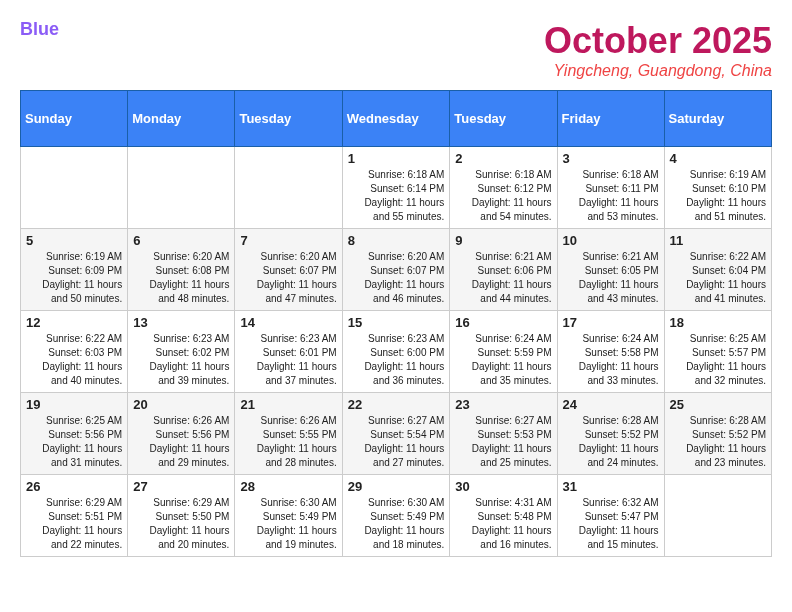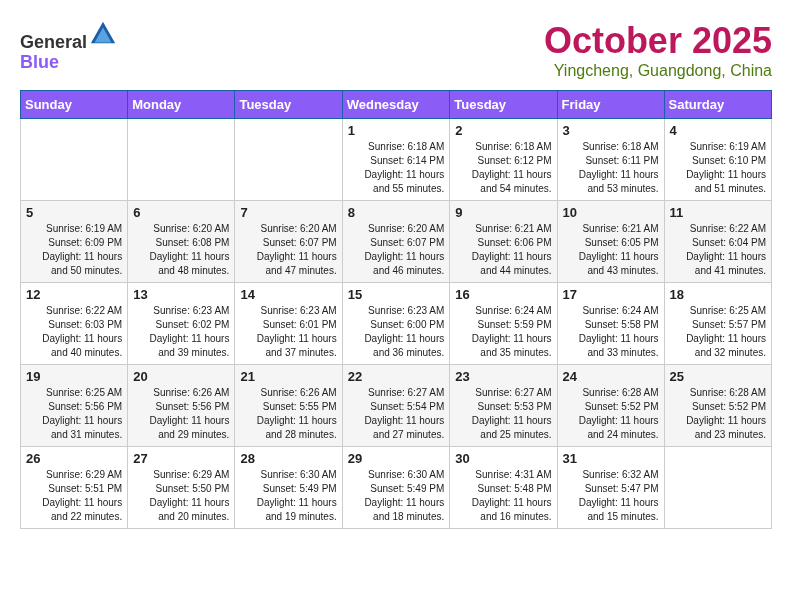--- a/index.html
+++ b/index.html
@@ -35,33 +35,34 @@
     .title-block {
       text-align: right;
     }
     .month-title {
       font-size: 36px;
       font-weight: bold;
       color: #be185d;
     }
     .location {
       font-size: 16px;
-      color: #4d7c0f;
+      color: #ef4444;
+      font-style: italic;
     }
     .calendar {
       width: 100%;
       border-collapse: collapse;
       border: 1px solid #ccc;
     }
     .calendar th {
-      background: #8b5cf6;
+      background: #3b82f6;
       color: #fff;
       font-size: 13px;
       font-weight: bold;
-      padding: 6px 4px;
+      padding: 20px 4px;
       text-align: left;
       border: 1px solid #1a5fa8;
     }
     .calendar td {
       vertical-align: top;
       border: 1px solid #ccc;
       padding: 4px 5px;
       width: 108px;
       min-height: 80px;
       font-size: 10.5px;
@@ -84,26 +85,20 @@
       text-align: right;
     }
     .empty { background: #fff !important; }
   </style>
 </head>
 <body>
 
 <div class="header">
   <div class="logo">
     <div>
-      <div class="logo-text">
-        <span class="logo-general">General</span><svg class="logo-icon" viewBox="0 0 30 30">
-            <polygon points="15,2 28,25 2,25" fill="#1a5fa8"></polygon>
-            <polygon points="15,8 24,24 6,24" fill="#5ba3e0"></polygon>
-          </svg>
-      </div>
       <div class="logo-text">
         <span class="logo-blue">Blue</span>
       </div>
     </div>
   </div>
   <div class="title-block">
     <div class="month-title">October 2025</div>
     <div class="location">Yingcheng, Guangdong, China</div>
   </div>
 </div>

